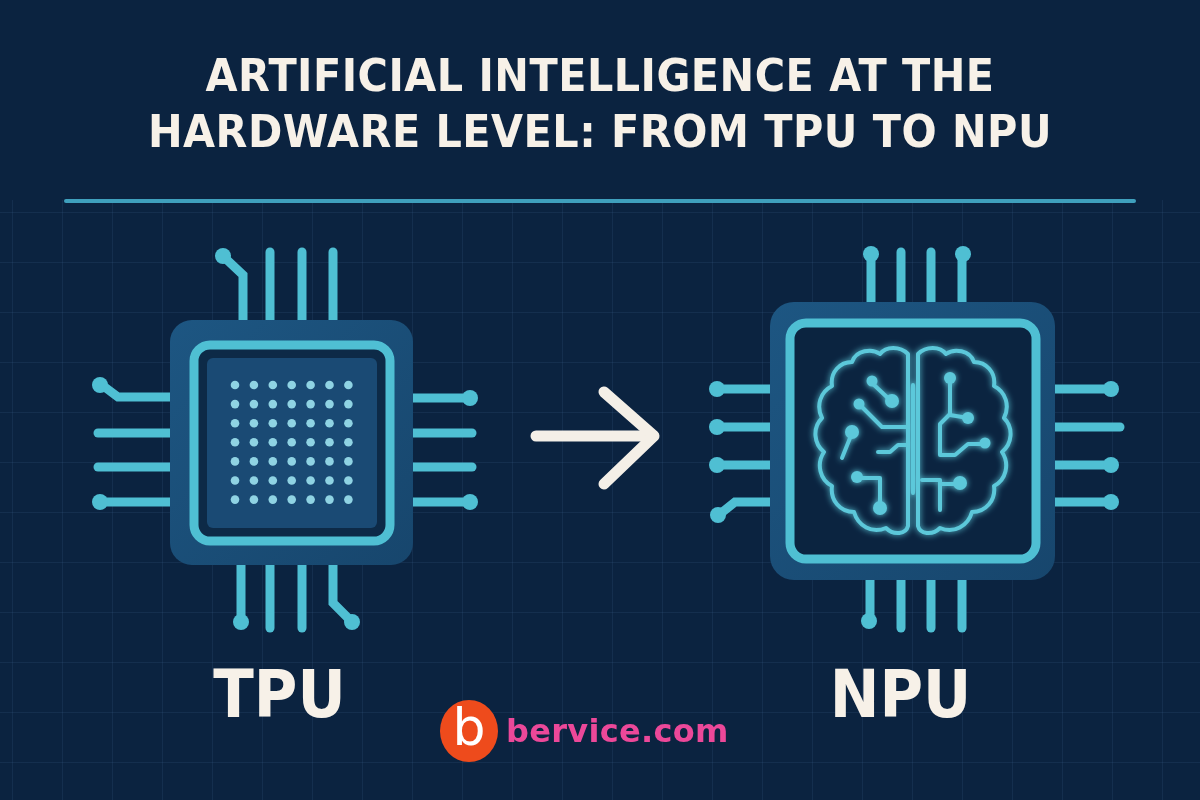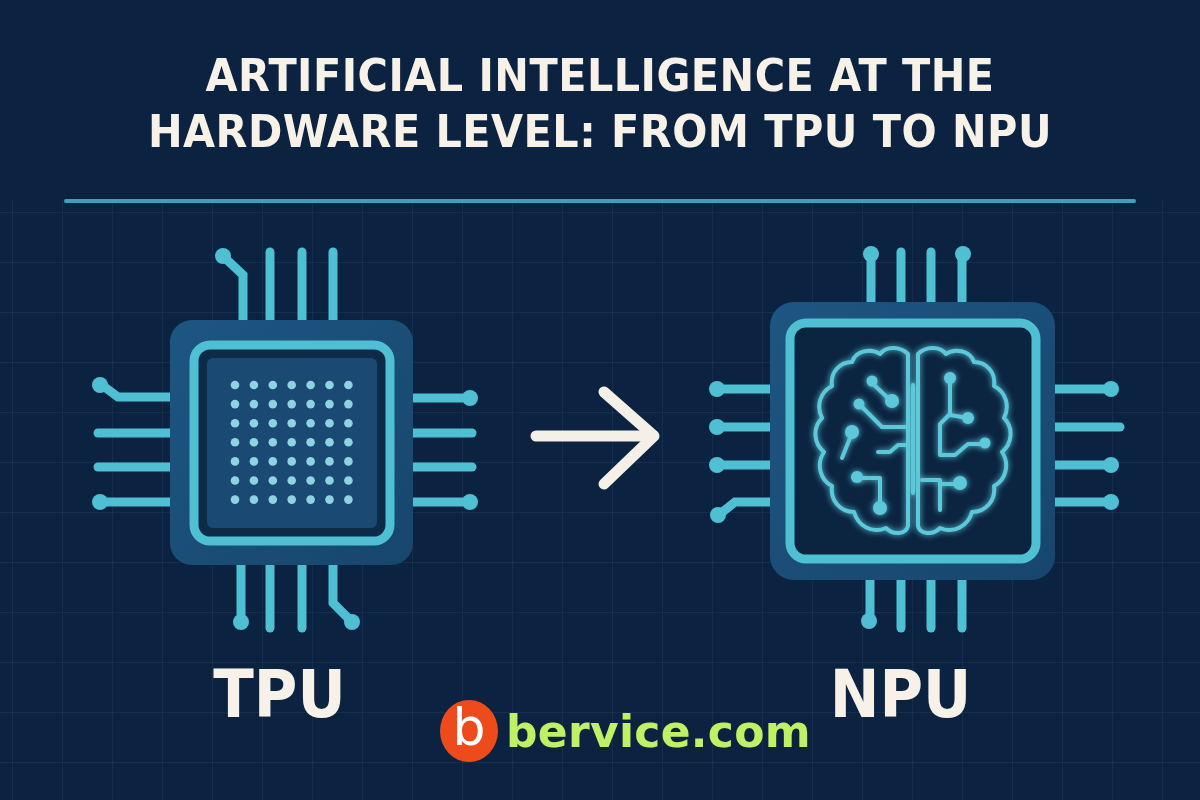--- a/index.html
+++ b/index.html
@@ -46,22 +46,22 @@
   }
   .logo-mark {
     width: 58px; height: 62px; border-radius: 50%;
     background: #ee4b1c; color: #ffffff;
     display: flex; align-items: center; justify-content: center;
     font-family: "DejaVu Sans", sans-serif; font-weight: normal;
     font-size: 52px; line-height: 1; margin-right: 8px;
   }
   .logo-mark span { transform: translateY(-4px); }
   .logo-text {
-    color: #bef264; font-family: "DejaVu Sans", sans-serif;
-    font-weight: bold; font-size: 44px; letter-spacing: 0.3px;
+    color: #ec4899; font-family: "DejaVu Sans", sans-serif;
+    font-weight: bold; font-size: 32px; letter-spacing: 0.3px;
   }
 </style>
 </head>
 <body>
 
 <div class="canvas">
   <div class="grid"></div>
 
   <div class="title">
     <span>ARTIFICIAL INTELLIGENCE AT THE</span>

